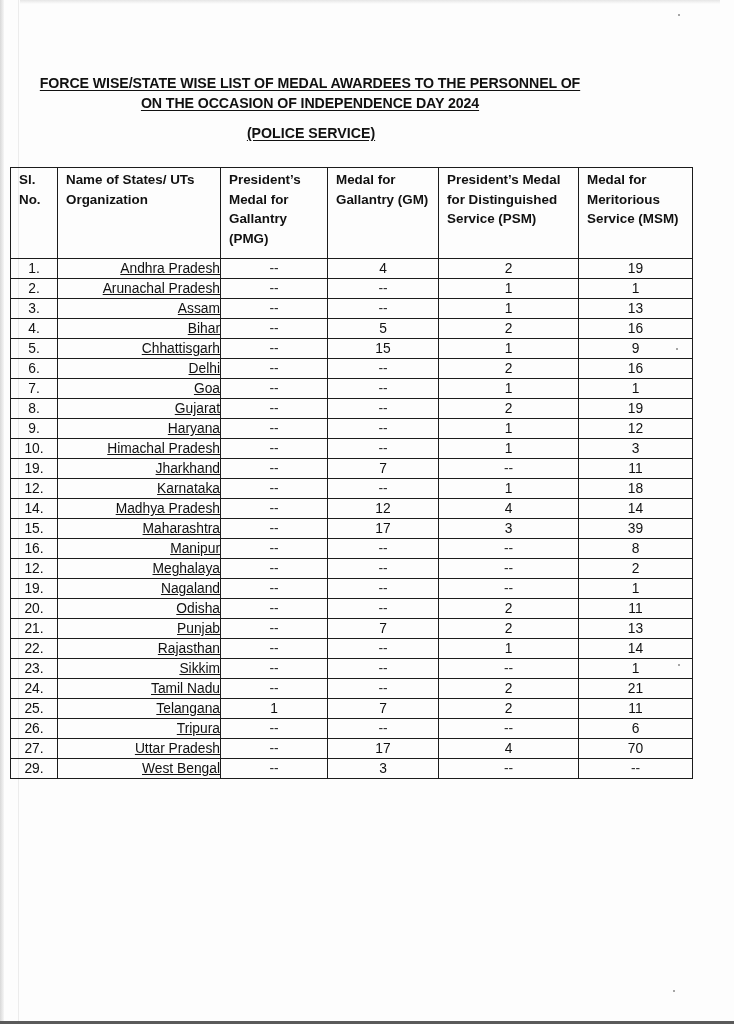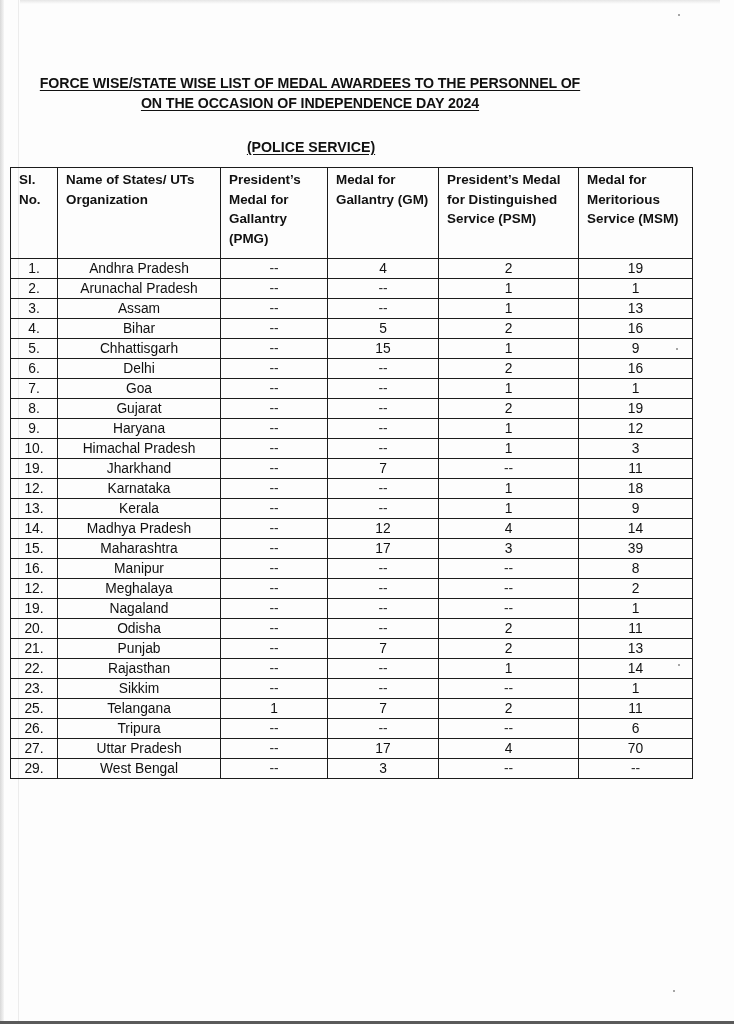--- a/index.html
+++ b/index.html
@@ -63,21 +63,21 @@
     }
     .title-line {
       display: block;
     }
     .title-line span {
       text-decoration: underline;
       text-underline-offset: 2px;
     }
     .subtitle {
       position: absolute;
-      left: 0; top: 138px;
+      left: 0; top: 124px;
       width: 622px;
       text-align: center;
       font-weight: bold;
       font-size: 14.2px;
       line-height: 18px;
     }
     .subtitle span {
       text-decoration: underline;
       text-underline-offset: 2px;
     }
@@ -109,21 +109,22 @@
     table.medal-table td {
       font-size: 13.8px;
       height: 19px;
       line-height: 19px;
     }
     td.sl {
       text-align: center;
     }
     td.name {
       padding-left: 7px;
-      text-align: center;
+      text-align: right;
+      text-decoration: underline;
     }
     td.num {
       text-align: center;
     }
     td.dash {
       color: #333;
       font-size: 11px;
     }
   </style>
 </head>
@@ -258,28 +259,20 @@
         </tr>
         <tr>
           <td class="sl">12.</td>
           <td class="name">Karnataka</td>
           <td class="num dash">--</td>
           <td class="num dash">--</td>
           <td class="num">1</td>
           <td class="num">18</td>
         </tr>
         <tr>
-          <td class="sl">13.</td>
-          <td class="name">Kerala</td>
-          <td class="num dash">--</td>
-          <td class="num dash">--</td>
-          <td class="num">1</td>
-          <td class="num">9</td>
-        </tr>
-        <tr>
           <td class="sl">14.</td>
           <td class="name">Madhya Pradesh</td>
           <td class="num dash">--</td>
           <td class="num">12</td>
           <td class="num">4</td>
           <td class="num">14</td>
         </tr>
         <tr>
           <td class="sl">15.</td>
           <td class="name">Maharashtra</td>
@@ -338,20 +331,28 @@
         </tr>
         <tr>
           <td class="sl">23.</td>
           <td class="name">Sikkim</td>
           <td class="num dash">--</td>
           <td class="num dash">--</td>
           <td class="num dash">--</td>
           <td class="num">1</td>
         </tr>
         <tr>
+          <td class="sl">24.</td>
+          <td class="name">Tamil Nadu</td>
+          <td class="num dash">--</td>
+          <td class="num dash">--</td>
+          <td class="num">2</td>
+          <td class="num">21</td>
+        </tr>
+        <tr>
           <td class="sl">25.</td>
           <td class="name">Telangana</td>
           <td class="num">1</td>
           <td class="num">7</td>
           <td class="num">2</td>
           <td class="num">11</td>
         </tr>
         <tr>
           <td class="sl">26.</td>
           <td class="name">Tripura</td>

